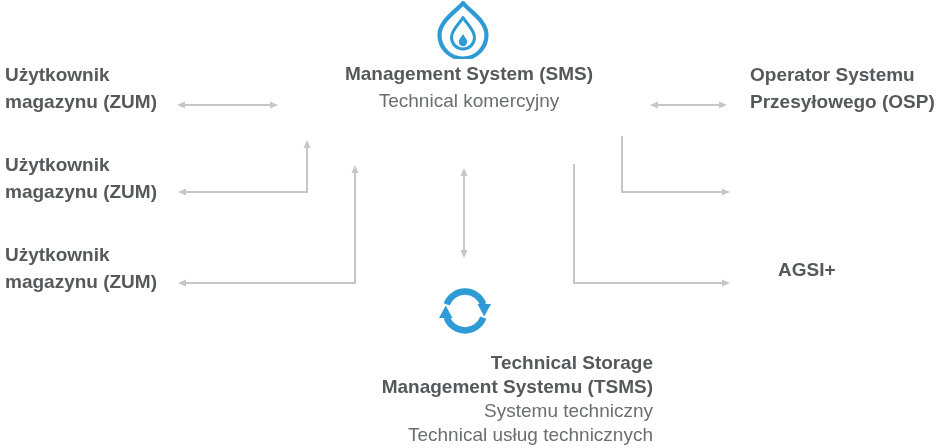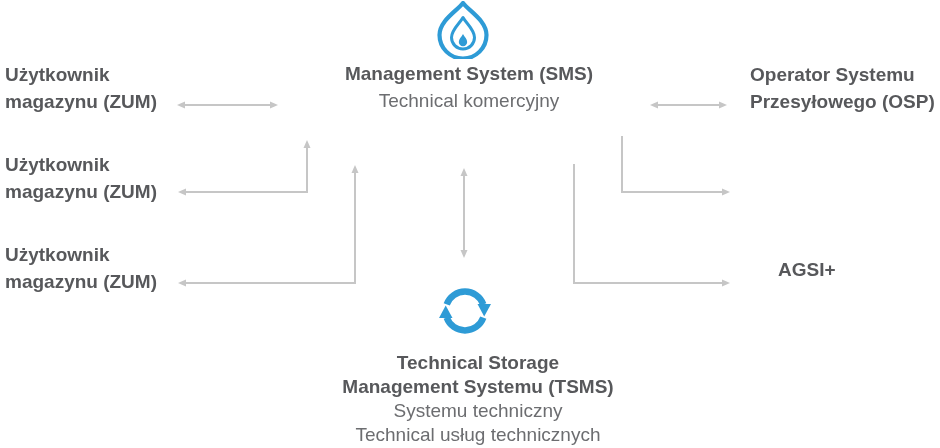--- a/index.html
+++ b/index.html
@@ -17,21 +17,21 @@
   .bold{font-weight:700;color:var(--text-dark);}
   .reg{font-weight:400;color:var(--text-gray);}
 
   .zum{left:5px;width:230px;text-align:left;}
   .zum1{top:61px;} .zum2{top:151px;} .zum3{top:241px;}
 
   .sms-text{left:319px;top:60px;width:300px;text-align:center;}
   .sms-icon{left:432px;top:1px;width:62px;height:58px;}
 
   .tsms-text{left:303px;top:351px;width:350px;text-align:center;}
-  .tsms-text .node-line{line-height:24px;}
+  .tsms-text .node-line{line-height:24px;text-align:right;}
   .tsms-icon{left:437px;top:283px;width:56px;height:56px;}
 
   .osp{left:750px;top:61px;width:190px;text-align:left;}
   .remit{left:750px;top:174px;width:120px;}
   .agsi{left:750px;top:256px;width:120px;margin-left:28px;}
 
   #arrows{position:absolute;left:0;top:0;width:940px;height:448px;}
   .arrow-line{stroke:var(--arrow);stroke-width:2;fill:none;}
   .arrow-head{fill:var(--arrow);stroke:none;}
   .blue-stroke{stroke:var(--blue);fill:none;}

